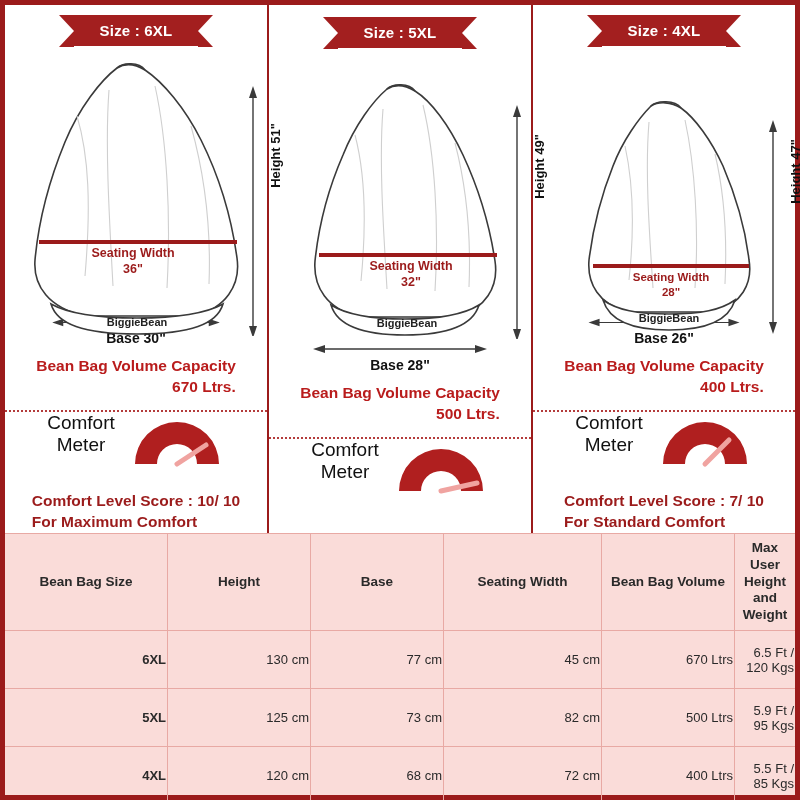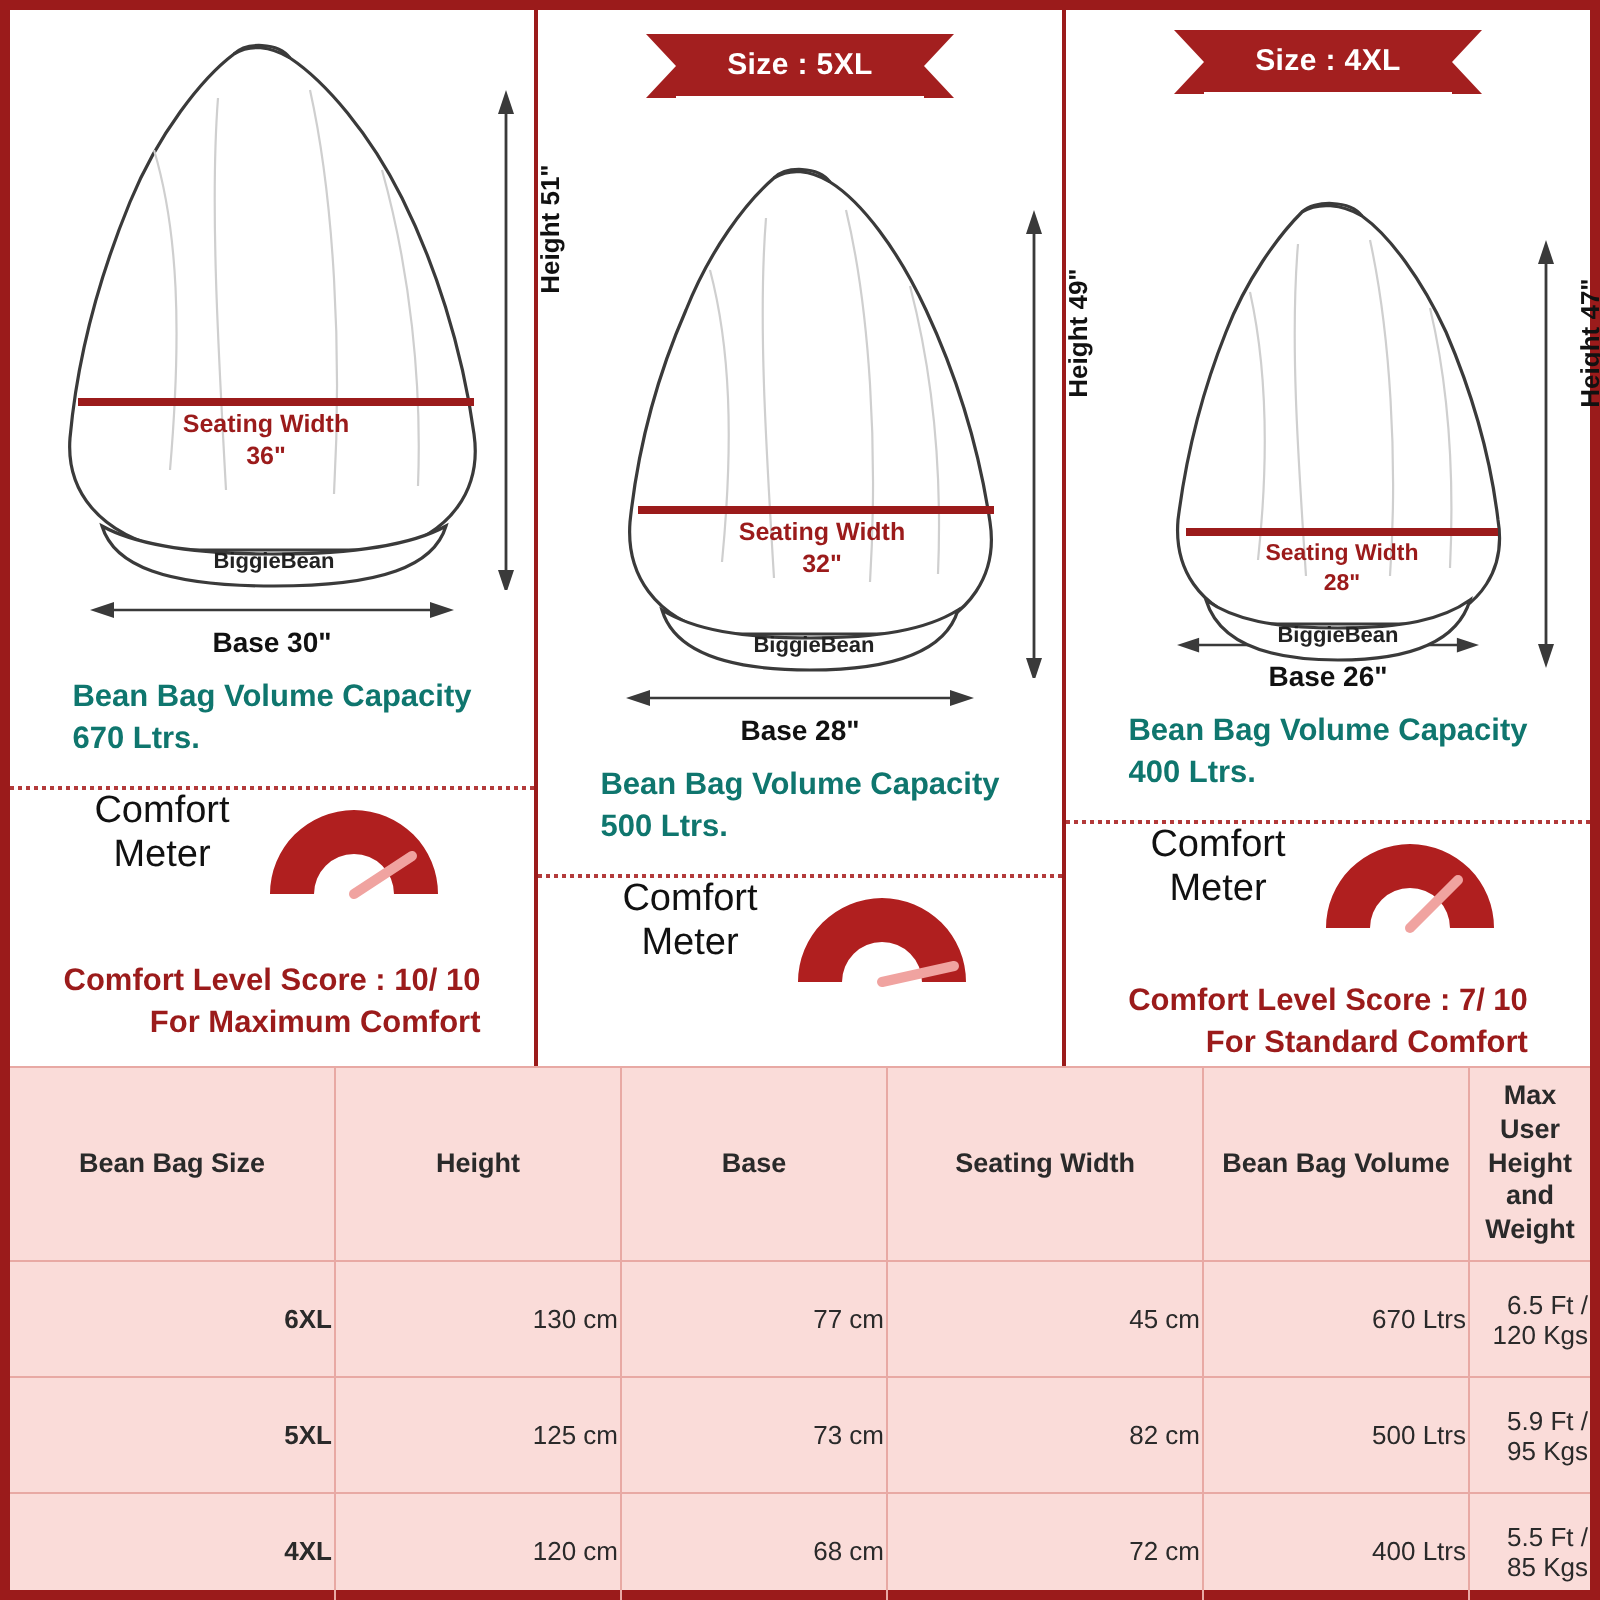--- a/index.html
+++ b/index.html
@@ -114,24 +114,24 @@
     white-space: nowrap;
   }
   .base-label {
     font-size: 14px;
     font-weight: bold;
     color: #111;
     text-align: center;
     margin-top: 2px;
   }
   .vol-text {
-    text-align: left;
+    text-align: right;
     font-size: 15.5px;
     font-weight: bold;
-    color: #0f766e;
+    color: #b91c1c;
     line-height: 1.35;
     margin-top: 10px;
   }
   .dash-sep {
     width: 100%;
     border-top: 2px dotted #b33b3b;
     margin-top: 12px;
   }
   .comfort-row {
     display: flex;
@@ -146,21 +146,21 @@
     color: #111;
     line-height: 1.15;
     text-align: center;
   }
   .gauge {
     position: relative;
     width: 96px;
     height: 56px;
   }
   .score-text {
-    text-align: right;
+    text-align: left;
     font-size: 15.5px;
     font-weight: bold;
     color: #9b1b1b;
     line-height: 1.35;
     padding: 0 4px;
   }
   
   .table-wrap {
     position: absolute;
     left: 0;
@@ -203,20 +203,23 @@
   }
 </style>
 </head>
 <body>
 
 <div class="page">
 
   <div class="panels">
 
     <div class="panel">
+      <div class="ribbon-wrap">
+        <div class="ribbon">Size : 6XL</div>
+      </div>
 
       <div class="bag-area">
         <svg class="bag-svg" width="266" height="290" viewBox="0 0 266 290">
 
           <path d="M112 22 C 96 34, 74 62, 60 96 C 46 130, 34 170, 30 214 C 28 240, 44 262, 80 270 L 190 270 C 220 262, 236 240, 232 212 C 226 168, 212 126, 196 94 C 180 62, 158 36, 140 24 C 130 18, 120 17, 112 22 Z" fill="#ffffff" stroke="#3a3a3a" stroke-width="1.6"></path>
 
           <path d="M112 22 C 118 16, 134 16, 140 24" fill="none" stroke="#3a3a3a" stroke-width="1.6"></path>
 
           <path d="M46 258 C 52 278, 78 288, 132 288 C 186 288, 212 278, 218 258 C 200 268, 170 272, 132 272 C 94 272, 64 268, 46 258 Z" fill="#ffffff" stroke="#3a3a3a" stroke-width="1.6"></path>
 

